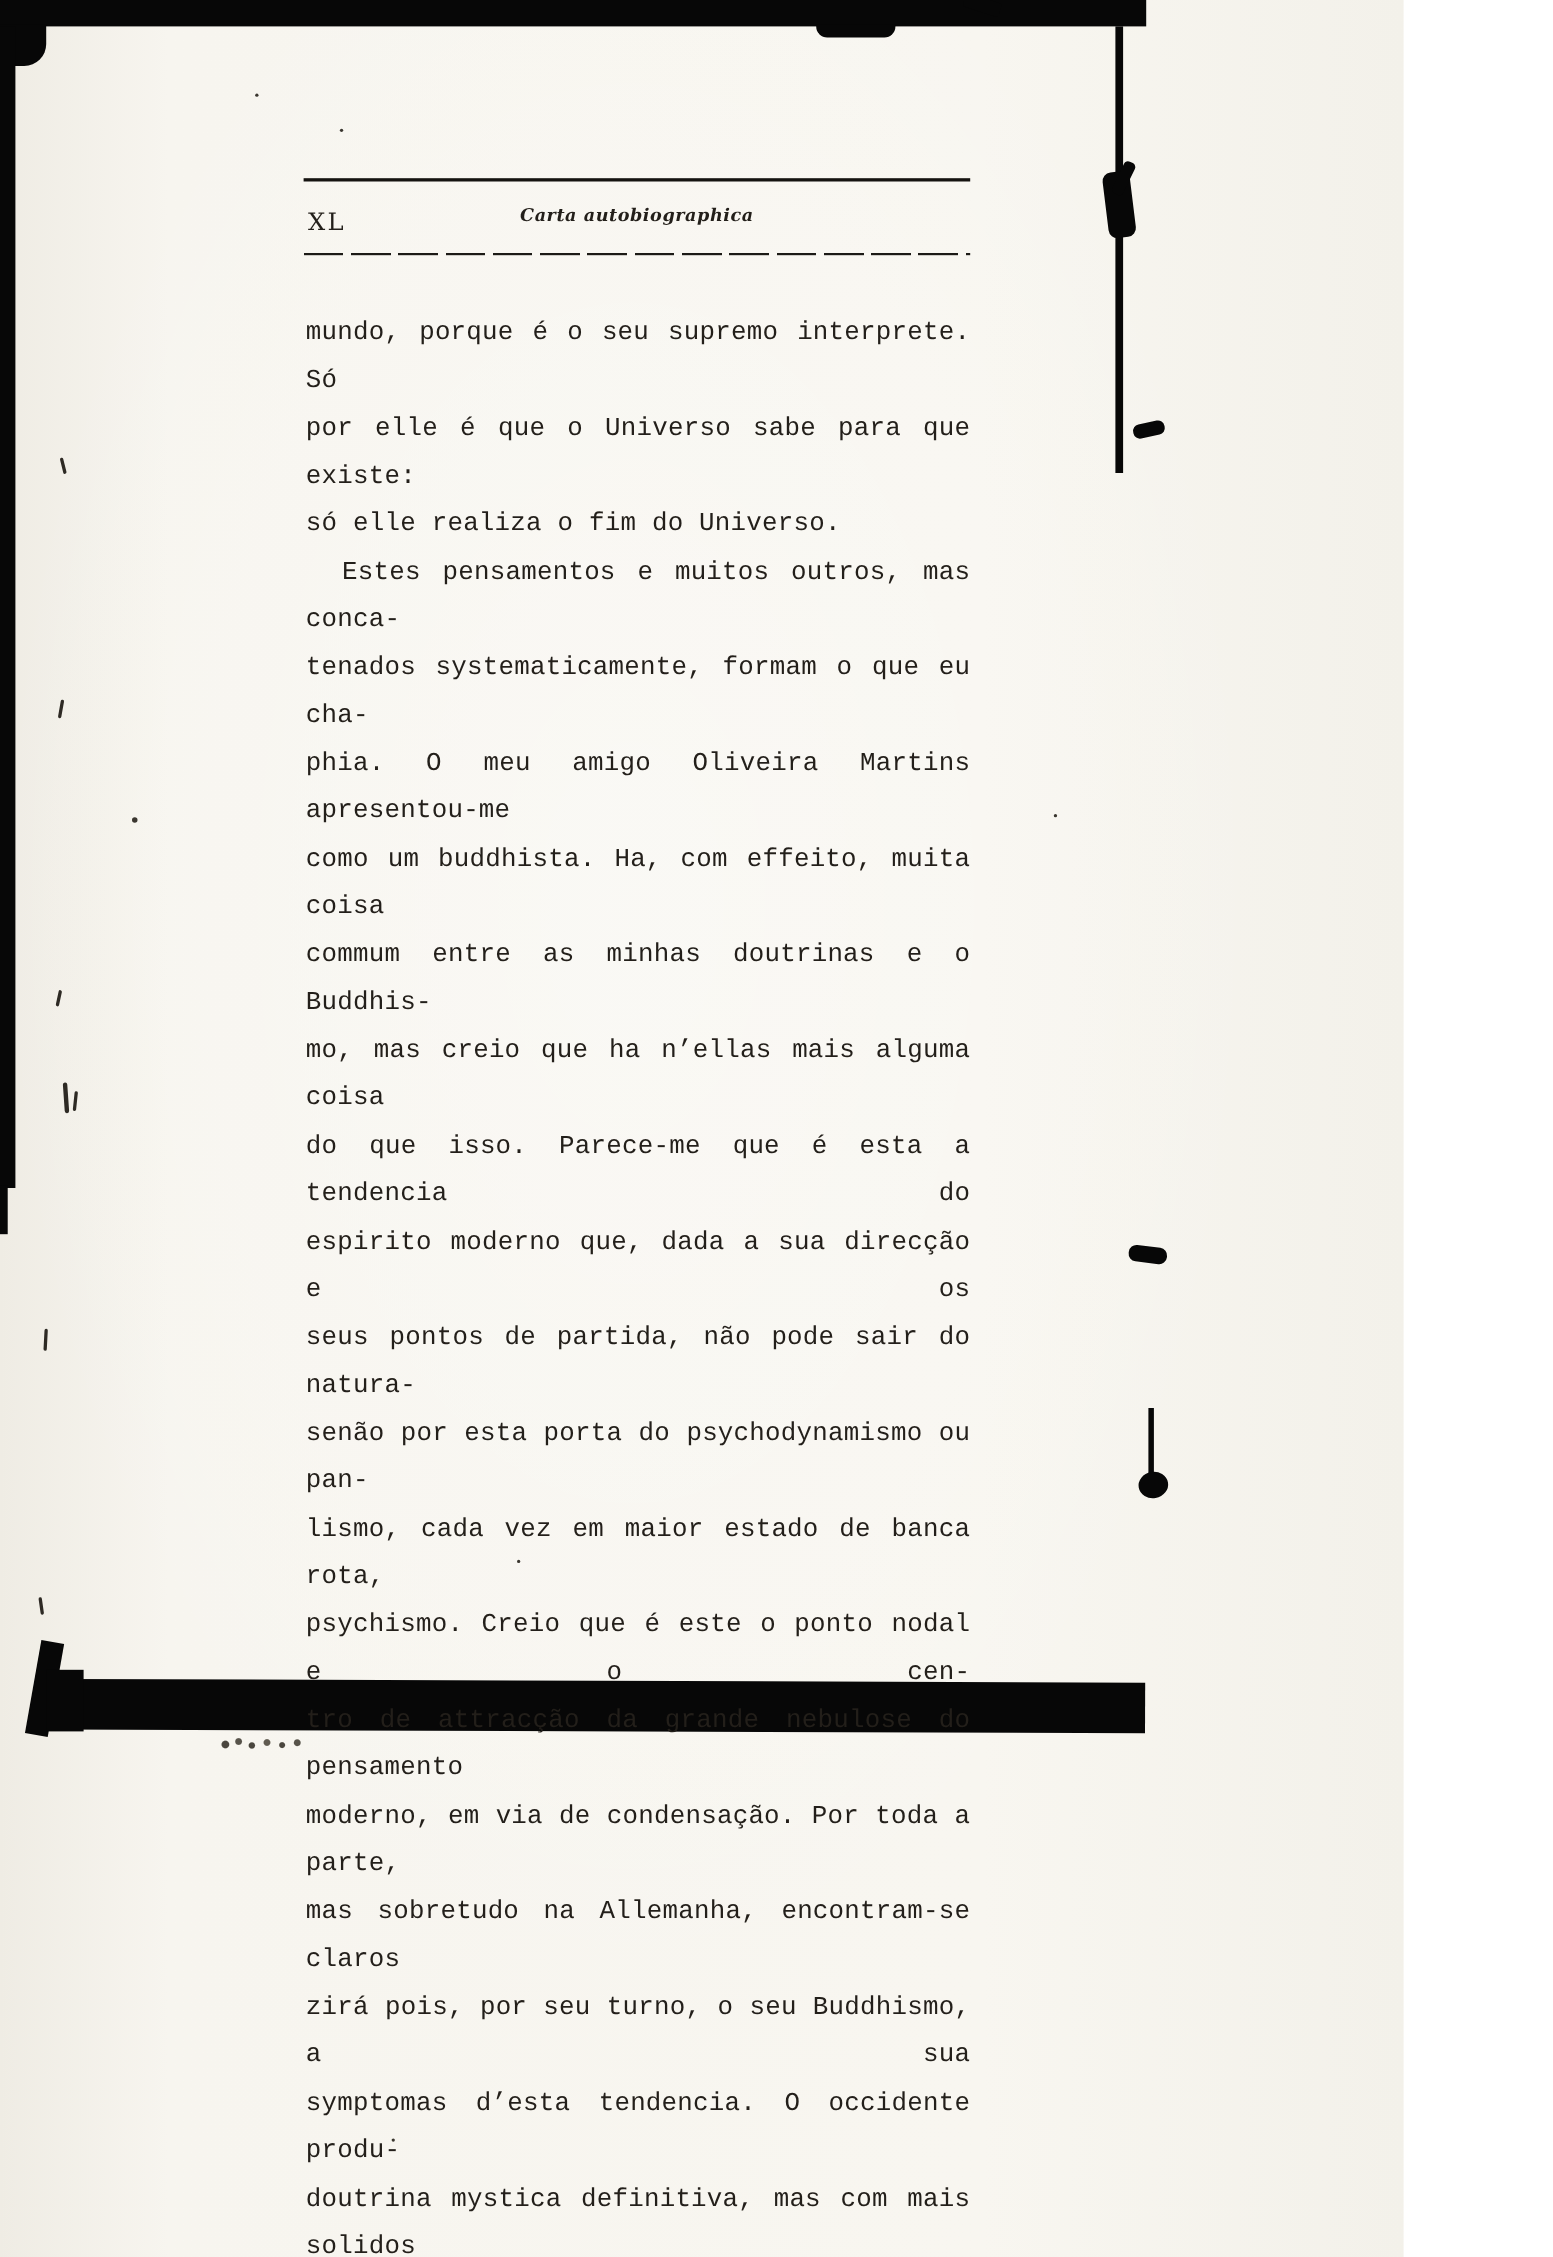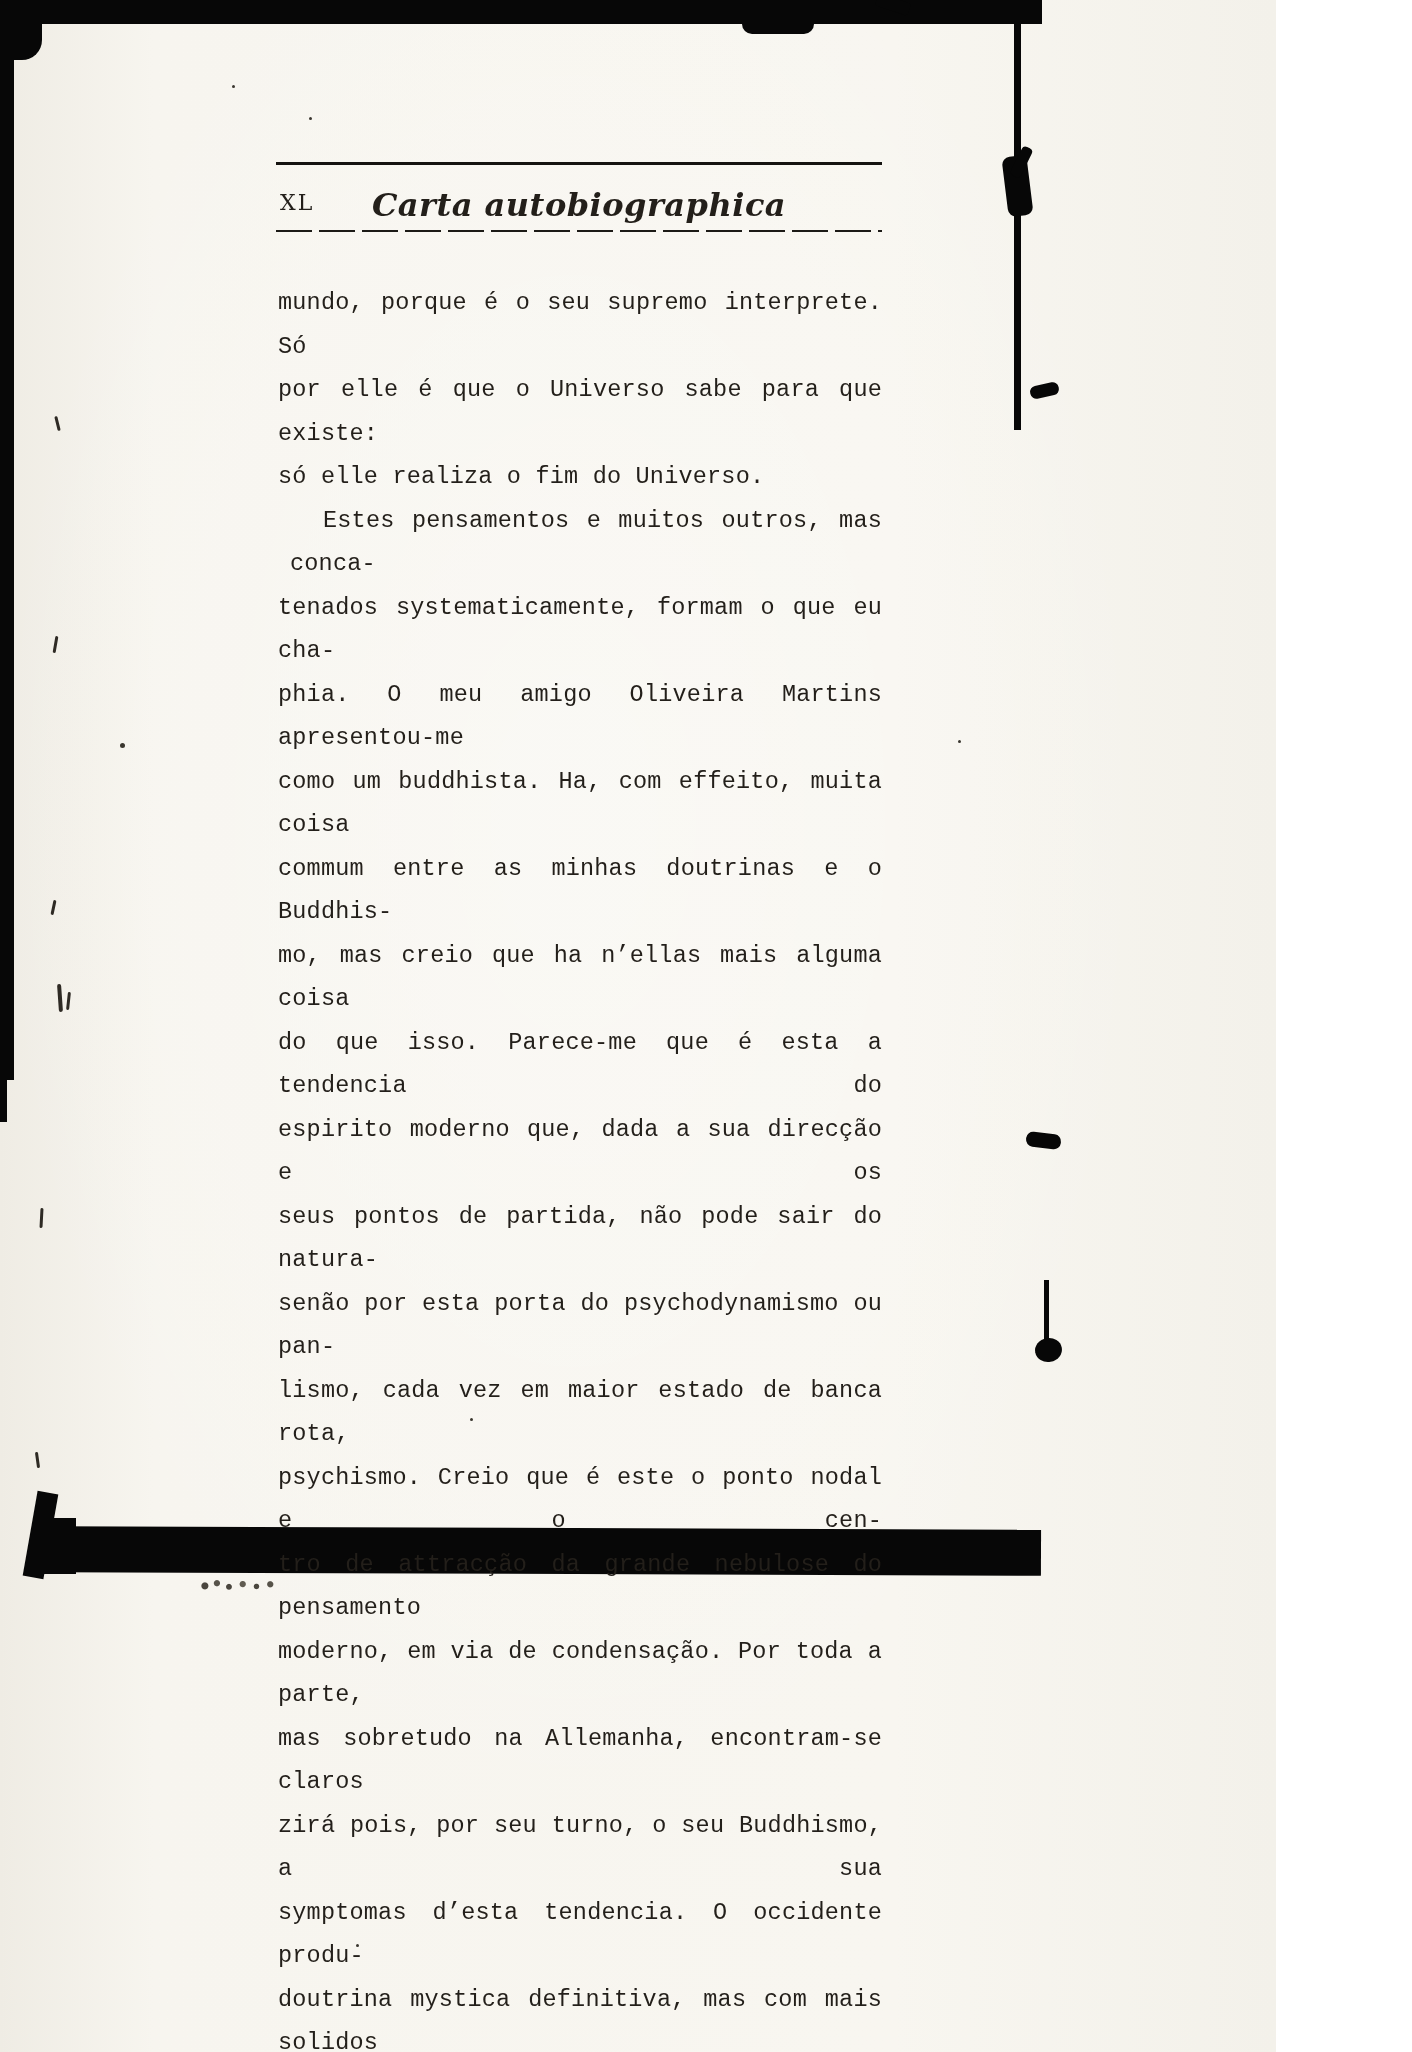--- a/index.html
+++ b/index.html
@@ -73,31 +73,31 @@
   .page-header {
     position: absolute; left: 276px; top: 184px; width: 606px; height: 34px;
   }
   .page-number {
     position: absolute; left: 4px; top: 6px;
     font-size: 22px; letter-spacing: 2px; font-weight: 500;
   }
   .running-title {
     position: absolute; left: 0; right: 0; top: 2px;
     text-align: center;
-    font-style: italic; font-weight: 600; font-size: 32px; letter-spacing: 0.5px;
+    font-style: italic; font-weight: 600; font-size: 16px; letter-spacing: 0.5px;
   }
 
   .page-body {
     position: absolute; left: 278px; top: 281px; width: 604px;
     font-size: 23.5px; line-height: 43.5px; letter-spacing: 0.2px; font-family: Liberation Mono, monospace;
   }
   .paragraph { margin: 0; }
   .line { text-align: justify; text-align-last: justify; }
   .line.flush { text-align-last: left; }
-  .line.indent { text-indent: 33px; margin-left: 12px; }
+  .line.indent { text-indent: 33px; }
 </style>
 </head>
 <body>
 
 <div id="scan">
 
   <div class="ink bar-top"></div>
   <div class="ink bar-top-bump"></div>
   <div class="ink mark-top-right"></div>
   <div class="ink corner-top-left"></div>

